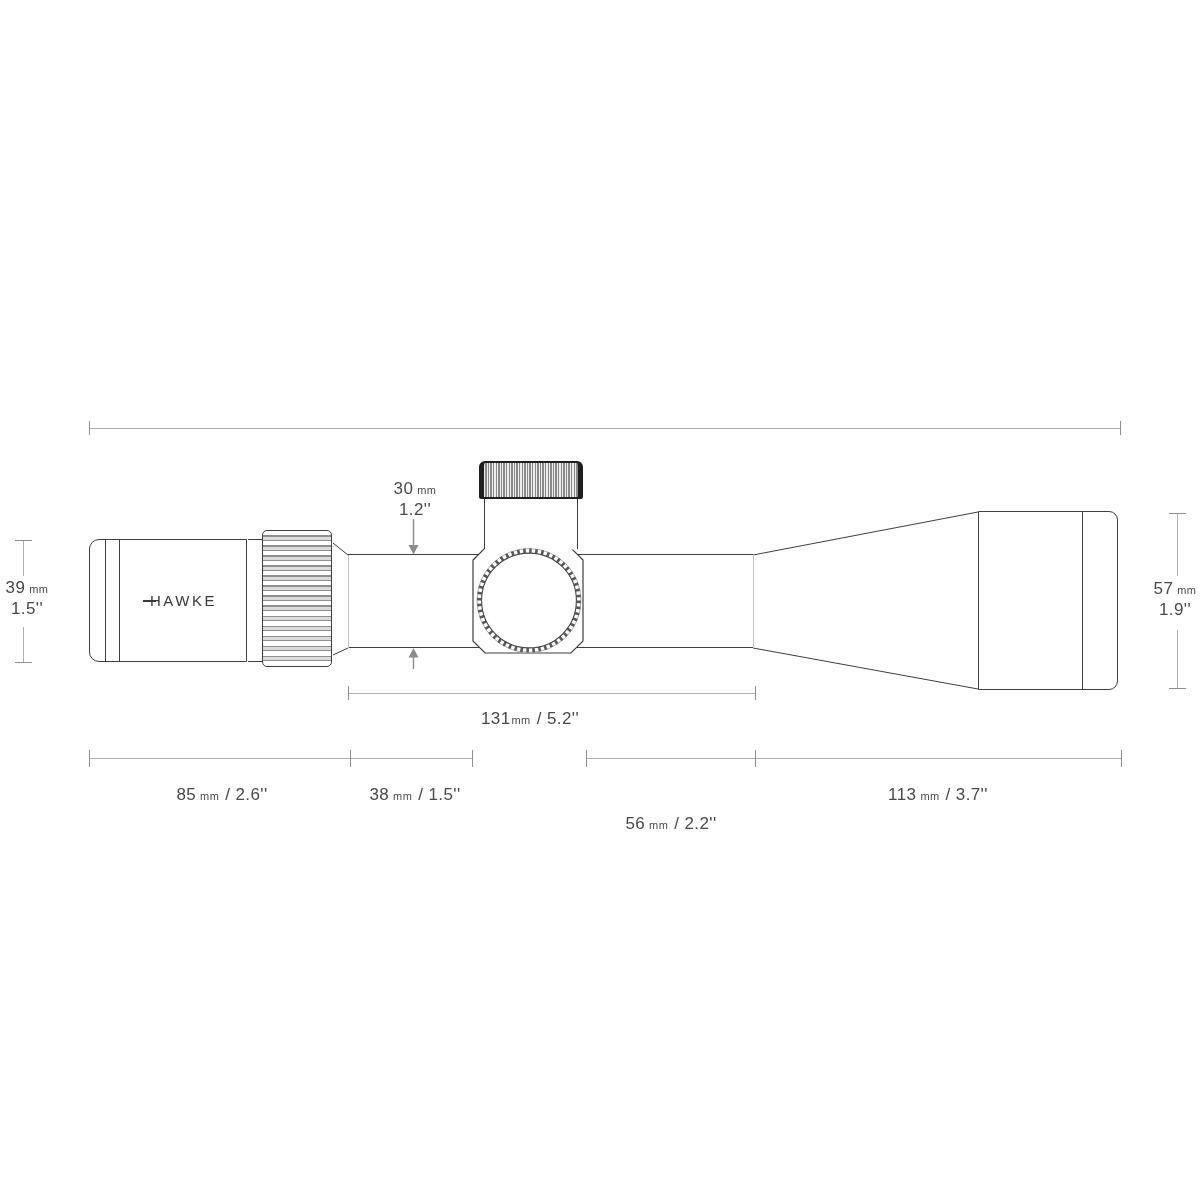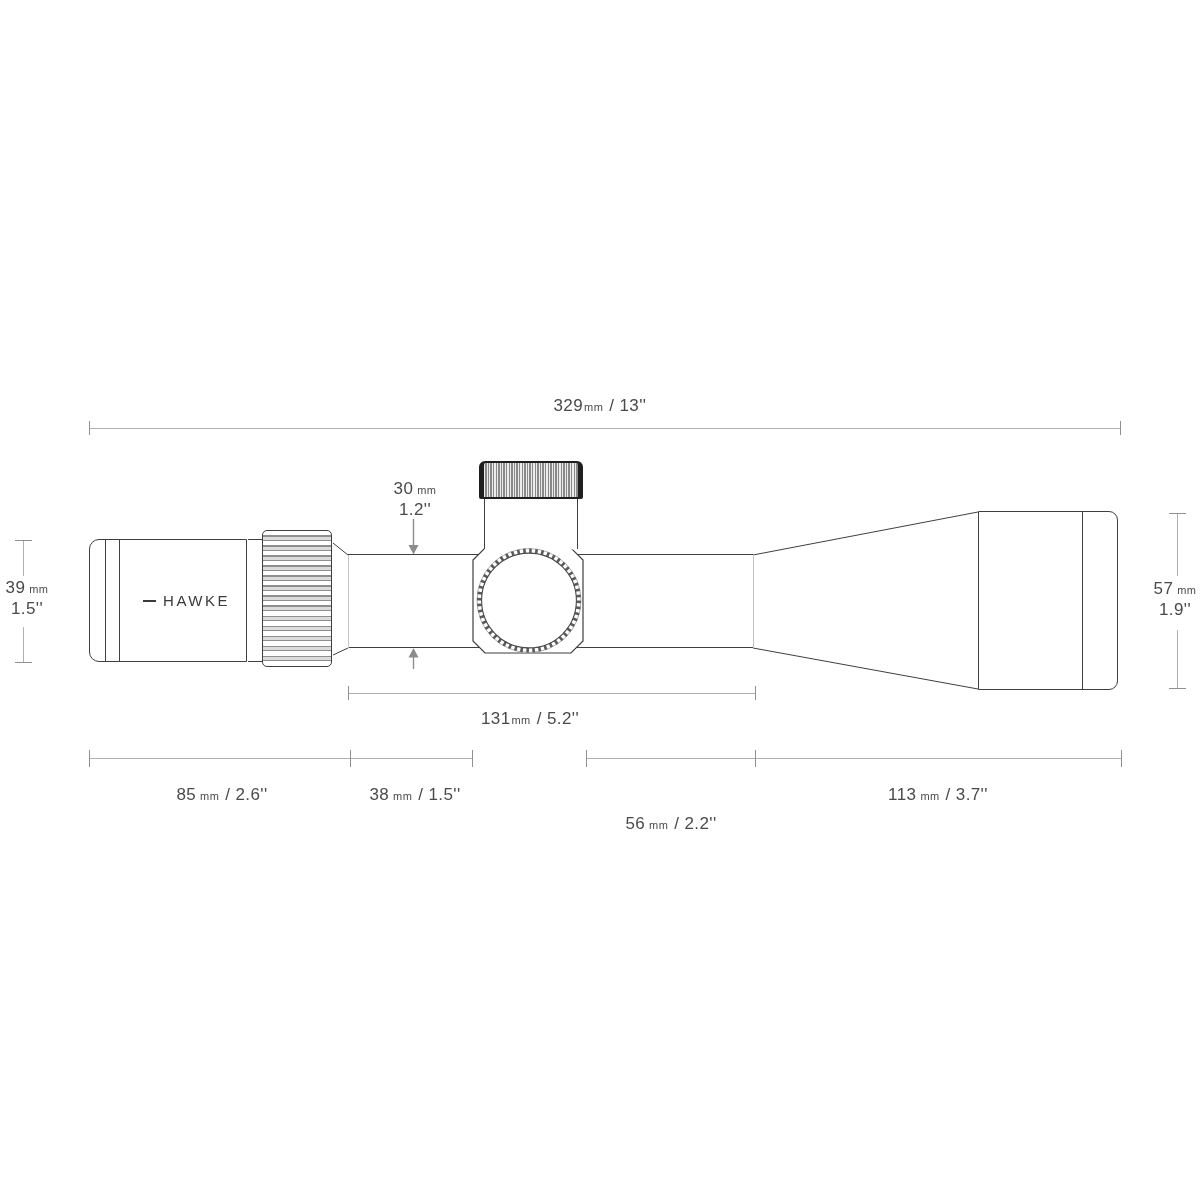--- a/index.html
+++ b/index.html
@@ -44,21 +44,20 @@
     left:479px; top:461px; width:104px; height:38px; box-sizing:border-box;
     border:2px solid #1f1f1f; border-left-width:5px; border-right-width:5px;
     border-radius:6px 6px 2px 2px;
     background:repeating-linear-gradient(to right,
       #ececec 0px, #ececec 1.2px, #8a8a8a 1.2px, #8a8a8a 2.6px);
   }
   .logo {
     left:150px; top:593px; width:80px; height:16px;
     font-size:15px; letter-spacing:2.5px; color:#3a3a3a; line-height:16px;
     white-space:nowrap;
-    text-align:right;
   }
   .logo-bar { left:143px; top:600px; width:13px; height:1.5px; background:#3a3a3a; }
 
   svg.overlay { position:absolute; left:0; top:0; pointer-events:none; }
 
   
   .dline  { background:#b0b0b0; }
   .dtick  { background:#909090; }
   .h1 { height:1px; } .w1 { width:1px; }
 
@@ -135,23 +134,20 @@
   <div class="abs dline w1" style="left:23px;top:540px;height:36px;"></div>
   <div class="abs dline w1" style="left:23px;top:627px;height:35px;"></div>
   <div class="abs dtick h1" style="left:15px;top:540px;width:17px;"></div>
   <div class="abs dtick h1" style="left:15px;top:662px;width:17px;"></div>
 
   <div class="abs dline w1" style="left:1177px;top:513px;height:63px;"></div>
   <div class="abs dline w1" style="left:1177px;top:630px;height:58px;"></div>
   <div class="abs dtick h1" style="left:1169px;top:513px;width:17px;"></div>
   <div class="abs dtick h1" style="left:1169px;top:688px;width:17px;"></div>
 
-  <div class="abs dim-label tight" style="left:100px;top:396px;width:1000px;">
-    <span class="v">329</span><span class="u">mm</span><span class="imp">/ 13''</span>
-  </div>
 
   <div class="abs dim-label tight" style="left:380px;top:709px;width:300px;">
     <span class="v">131</span><span class="u">mm</span><span class="imp">/ 5.2''</span>
   </div>
 
   <div class="abs dim-label" style="left:122px;top:785px;width:200px;">
     <span class="v">85</span><span class="u">mm</span><span class="imp">/ 2.6''</span>
   </div>
 
   <div class="abs dim-label" style="left:315px;top:785px;width:200px;text-align:center;">

